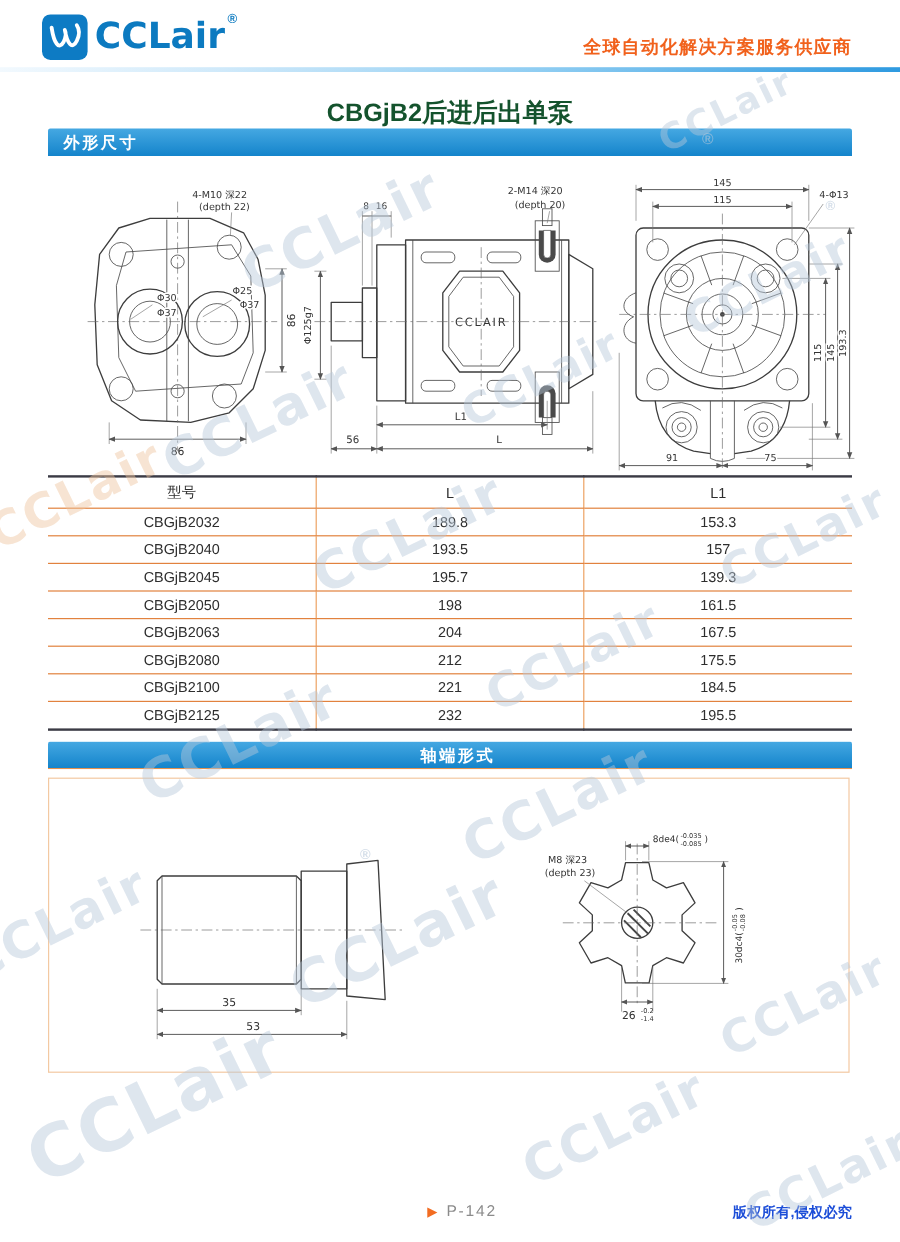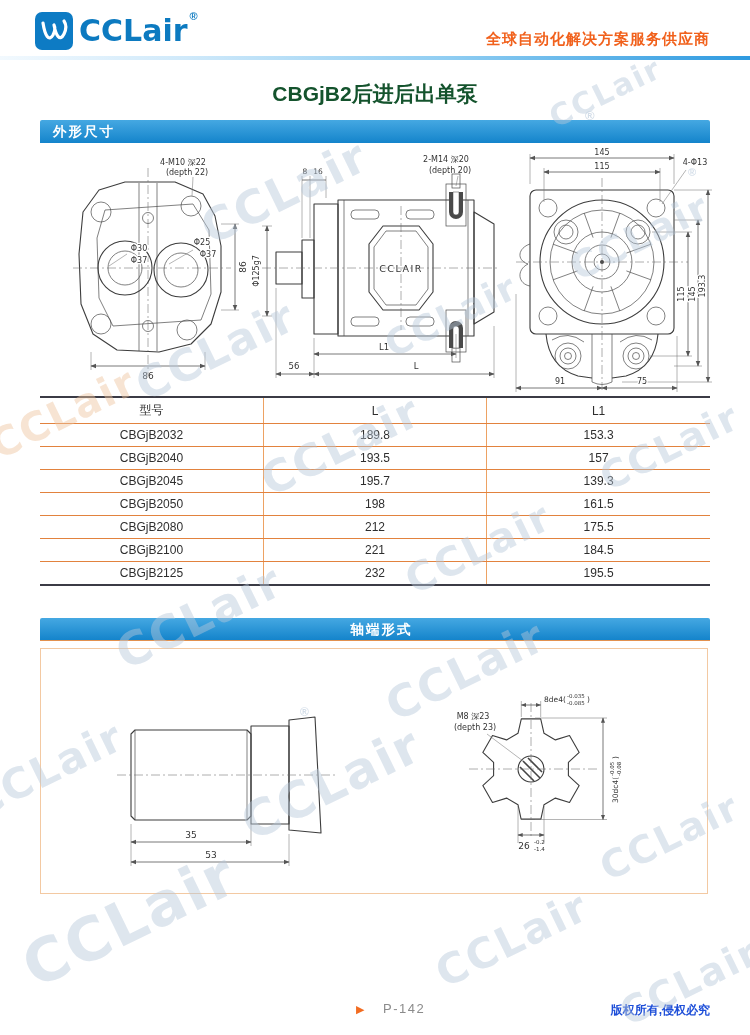--- a/index.html
+++ b/index.html
@@ -21,38 +21,38 @@
   .tagline{position:absolute;right:40px;top:30px;font-size:15px;font-weight:bold;color:#f1611c;
            letter-spacing:1px;z-index:2;}
   .divider{position:absolute;top:56px;left:0;width:750px;height:4px;z-index:2;
            background:linear-gradient(90deg,#f2f9fe 0%,#cfe9fa 25%,#8fcdf2 60%,#2e9ae0 100%);}
   .title{position:absolute;top:80px;left:0;width:750px;text-align:center;font-size:21px;
          font-weight:bold;color:#14532d;z-index:2;}
   .secbar{position:absolute;left:40px;width:670px;height:23px;z-index:2;
           background:linear-gradient(#45a8e2,#1484cb);color:#fff;font-size:13.5px;font-weight:bold;
           line-height:23px;padding-left:13px;box-sizing:border-box;letter-spacing:2px;
           border-radius:2px 2px 0 0;}
-  .bar1{top:120px;}
+  .bar1{top:107px;}
   .bar2{top:618px;border-bottom:1px solid #e2914f;text-align:center;}
   .draw1{position:absolute;left:40px;top:142px;width:670px;height:250px;z-index:1;}
   .draw1 svg,.shaftbox svg{position:absolute;}
   .shaftbox{position:absolute;left:40px;top:648px;width:668px;height:246px;z-index:1;
             border:1px solid #f3c9a2;background:#fff;box-sizing:border-box;}
   
   .tbl-wrap{position:absolute;left:40px;top:396px;width:670px;z-index:1;}
   table{width:100%;border-collapse:collapse;table-layout:fixed;
         border-top:2px solid #3b3b45;border-bottom:2px solid #3b3b45;}
   th,td{font-weight:normal;font-size:12px;color:#2e2e2e;text-align:center;height:22px;
         border-bottom:1px solid #e2823e;padding:0;}
   th{height:25px;}
   th:nth-child(-n+2),td:nth-child(-n+2){border-right:1px solid #eda263;}
   tr:last-child td{border-bottom:none;}
   
   .foot-mark{position:absolute;left:356px;top:1003px;font-size:11px;color:#f26c21;z-index:2;}
-  .foot-page{position:absolute;left:383px;top:1001px;font-size:13px;color:#8b8b8b;
+  .foot-page{position:absolute;left:372px;top:1001px;font-size:13px;color:#8b8b8b;
              letter-spacing:1.5px;z-index:2;}
   .foot-copy{position:absolute;right:40px;top:1002px;font-size:12px;font-weight:bold;color:#1d4ed8;z-index:2;}
   
   svg{overflow:visible;}
   svg .ol{stroke:#3d3d3d;stroke-width:1.1;fill:none;stroke-linejoin:round;}
   svg .tl{stroke:#4a4a4a;stroke-width:.7;fill:none;}
   svg .cl{stroke:#6a6a6a;stroke-width:.55;fill:none;stroke-dasharray:9 3 2 3;}
   svg .dl{stroke:#555;stroke-width:.8;fill:none;}
   svg .el{stroke:#777;stroke-width:.55;fill:none;}
   svg text{fill:#333;font-family:"DejaVu Sans",sans-serif;}
@@ -299,20 +299,25 @@
           <td>CBGjB2045</td>
           <td>195.7</td>
           <td>139.3</td>
         </tr>
         <tr>
           <td>CBGjB2050</td>
           <td>198</td>
           <td>161.5</td>
         </tr>
         <tr>
+          <td>CBGjB2063</td>
+          <td>204</td>
+          <td>167.5</td>
+        </tr>
+        <tr>
           <td>CBGjB2080</td>
           <td>212</td>
           <td>175.5</td>
         </tr>
         <tr>
           <td>CBGjB2100</td>
           <td>221</td>
           <td>184.5</td>
         </tr>
         <tr>

